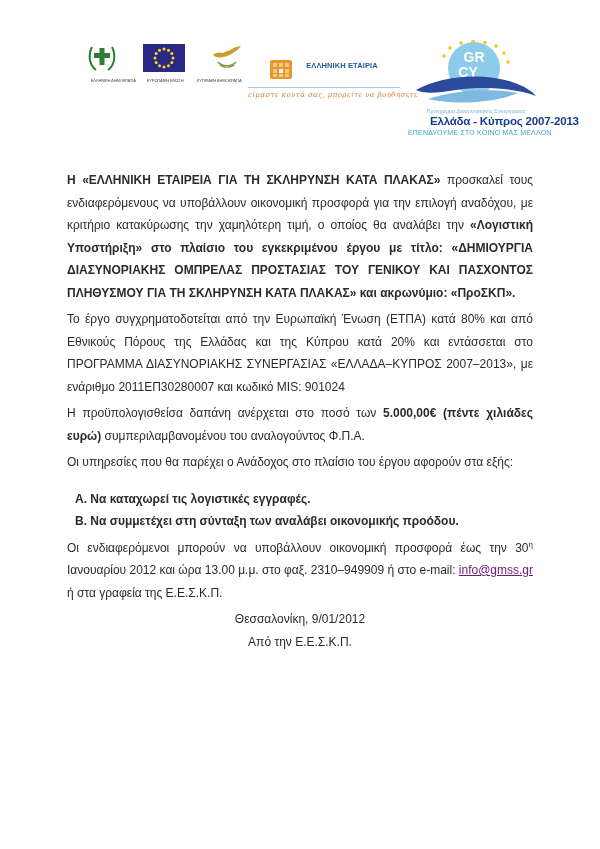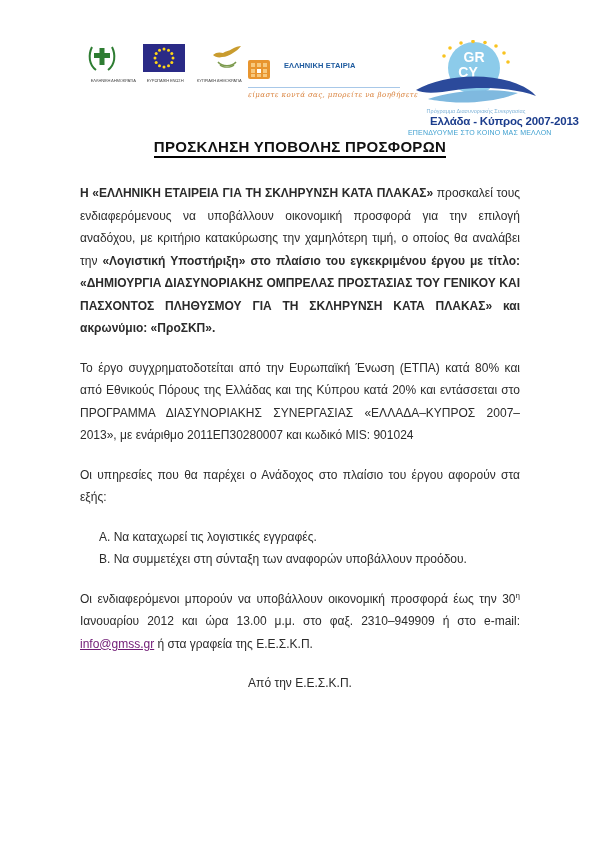--- a/index.html
+++ b/index.html
@@ -14,21 +14,21 @@
   .caption-row { display:flex; justify-content:space-between; margin-top:1px; }
   .logo-caption {
     font-size:5px; color:#4a4a4a; letter-spacing:-0.2px; white-space:nowrap;
     width:33%; text-align:center; transform:scale(0.82); transform-origin:center;
   }
   .cofunding { margin-top:9px; text-align:center; font-size:8.5px; font-weight:bold;
     color:#1c1c1c; line-height:10.5px; }
 
   
   .header-center { position:absolute; left:248px; top:60px; width:152px; }
-  .ms-row { display:flex; align-items:flex-start; gap:14px; }
+  .ms-row { display:flex; align-items:flex-start; gap:14px;justify-content:center; }
   .ms-name { font-size:7.5px; font-weight:bold; color:#1d5a9e; line-height:9px;
     letter-spacing:0.1px; padding-top:1px; }
   .ms-divider { border-top:1px solid #a8c8e8; margin-top:4px; width:100%; }
   .ms-tagline { font-family:"DejaVu Serif", serif; font-style:italic; font-size:7px;
     color:#d9813b; margin-top:3px; letter-spacing:0.4px; white-space:nowrap; }
 
   
   .header-right { position:absolute; left:408px; top:40px; width:136px; text-align:center; }
   .grcy-svg { display:block; margin:0 auto; }
   .program-line1 { font-size:5.5px; color:#7fb3d8; margin-top:2px; white-space:nowrap; }
@@ -38,24 +38,24 @@
     white-space:nowrap; }
 
   
   .title { position:absolute; top:138px; left:0; width:100%; text-align:center;
     font-size:15px; font-weight:bold; color:#111; }
   .title span { border-bottom:2px solid #000; padding-bottom:1px; letter-spacing:0.3px; }
 
   
   .doc-body { position:absolute; left:63px; top:165px; width:474px;
     font-size:12px; line-height:22.5px; text-align:justify; color:#2b2b2b; }
-  .doc-body p { margin:17px; }
+  .doc-body p { margin:4px; }
   .bold { font-weight:bold; }
   .p3 { margin-top:13px; }
-  .list { margin-top:14px; margin-left:36px; font-weight:normal; text-align:left; }
+  .list { margin-top:14px; margin-left:12px; font-weight:bold; text-align:left; }
   .p5 { margin-top:12px; }
   sup { font-size:8px; line-height:0; }
   .email-link { color:#701a75; text-decoration:underline; cursor:pointer; }
   .footer { margin-top:4px; text-align:center; line-height:23px; }
 </style>
 </head>
 <body>
 
 <div class="page">
 
@@ -147,38 +147,37 @@
         <text x="58" y="37" font-size="14" font-weight="bold" fill="#ffffff" text-anchor="middle" font-family="Liberation Sans, sans-serif">CY</text>
         <path d="M6,50 C30,36 72,32 102,42 C114,46 122,51 126,56 C104,48 72,46 46,50 C28,53 14,54 6,50 Z" fill="#2b4a9b"></path>
         <path d="M18,59 C44,50 82,48 108,53 C92,60 62,64 40,62 C30,61 22,60 18,59 Z" fill="#7fb9df"></path>
       </svg>
     </span>
     <div class="program-line1">Πρόγραμμα Διασυνοριακής Συνεργασίας</div>
     <div class="program-line2">Ελλάδα - Κύπρος 2007-2013</div>
     <div class="program-line3">ΕΠΕΝΔΥΟΥΜΕ ΣΤΟ ΚΟΙΝΟ ΜΑΣ ΜΕΛΛΟΝ</div>
   </div>
 
-  <div class="title">
-    <span>ΠΡΟΣΚΛΗΣΗ ΥΠΟΒΟΛΗΣ ΠΡΟΣΦΟΡΩΝ</span>
-  </div>
 
   <div class="doc-body">
     <p><span class="bold">Η «ΕΛΛΗΝΙΚΗ ΕΤΑΙΡΕΙΑ ΓΙΑ ΤΗ ΣΚΛΗΡΥΝΣΗ ΚΑΤΑ ΠΛΑΚΑΣ»</span><span> προσκαλεί τους ενδιαφερόμενους να υποβάλλουν οικονομική προσφορά για την επιλογή αναδόχου, με κριτήριο κατακύρωσης την χαμηλότερη τιμή, ο οποίος θα αναλάβει την </span><span class="bold">«Λογιστική Υποστήριξη» στο πλαίσιο του εγκεκριμένου έργου με τίτλο: «ΔΗΜΙΟΥΡΓΙΑ ΔΙΑΣΥΝΟΡΙΑΚΗΣ ΟΜΠΡΕΛΑΣ ΠΡΟΣΤΑΣΙΑΣ ΤΟΥ ΓΕΝΙΚΟΥ ΚΑΙ ΠΑΣΧΟΝΤΟΣ ΠΛΗΘΥΣΜΟΥ ΓΙΑ ΤΗ ΣΚΛΗΡΥΝΣΗ ΚΑΤΑ ΠΛΑΚΑΣ» και ακρωνύμιο: «ΠροΣΚΠ».</span></p>
 
     <p>Το έργο συγχρηματοδοτείται από την Ευρωπαϊκή Ένωση (ΕΤΠΑ) κατά 80% και από Εθνικούς Πόρους της Ελλάδας και της Κύπρου κατά 20% και εντάσσεται στο ΠΡΟΓΡΑΜΜΑ ΔΙΑΣΥΝΟΡΙΑΚΗΣ ΣΥΝΕΡΓΑΣΙΑΣ «ΕΛΛΑΔΑ–ΚΥΠΡΟΣ 2007–2013», με ενάριθμο 2011ΕΠ30280007 και κωδικό MIS: 901024</p>
 
+    <p class="p3"><span>Η προϋπολογισθείσα δαπάνη ανέρχεται στο ποσό των </span><span class="bold">5.000,00€ (πέντε χιλιάδες ευρώ)</span><span> συμπεριλαμβανομένου του αναλογούντος Φ.Π.Α.</span></p>
 
     <p>Οι υπηρεσίες που θα παρέχει ο Ανάδοχος στο πλαίσιο του έργου αφορούν στα εξής:</p>
 
     <div class="list">
       <div>Α. Να καταχωρεί τις λογιστικές εγγραφές.</div>
-      <div>Β. Να συμμετέχει στη σύνταξη των αναφορών υποβάλλουν προόδου.</div>
+      <div>Β. Να συμμετέχει στη σύνταξη των αναλάβει οικονομικής προόδου.</div>
     </div>
 
     <p class="p5"><span>Οι ενδιαφερόμενοι μπορούν να υποβάλλουν οικονομική προσφορά έως την 30</span><sup>η</sup><span> Ιανουαρίου 2012 και ώρα 13.00 μ.μ. στο φαξ. 2310–949909 ή στο e-mail: </span><a class="email-link">info@gmss.gr</a><span> ή στα γραφεία της Ε.Ε.Σ.Κ.Π.</span></p>
 
 
     <div class="footer">
+      <div>Θεσσαλονίκη, 9/01/2012</div>
       <div>Από την Ε.Ε.Σ.Κ.Π.</div>
     </div>
   </div>
 
 </div>
 
 </body></html>

